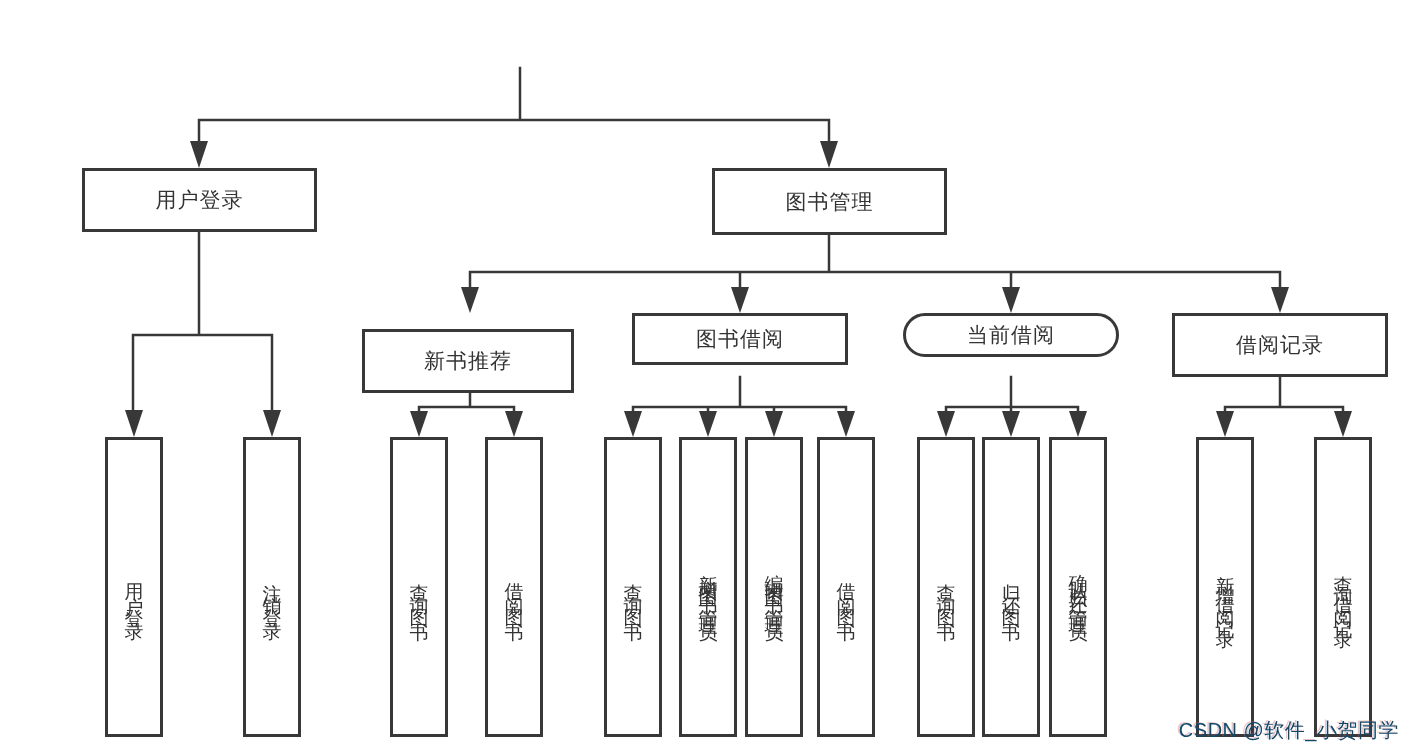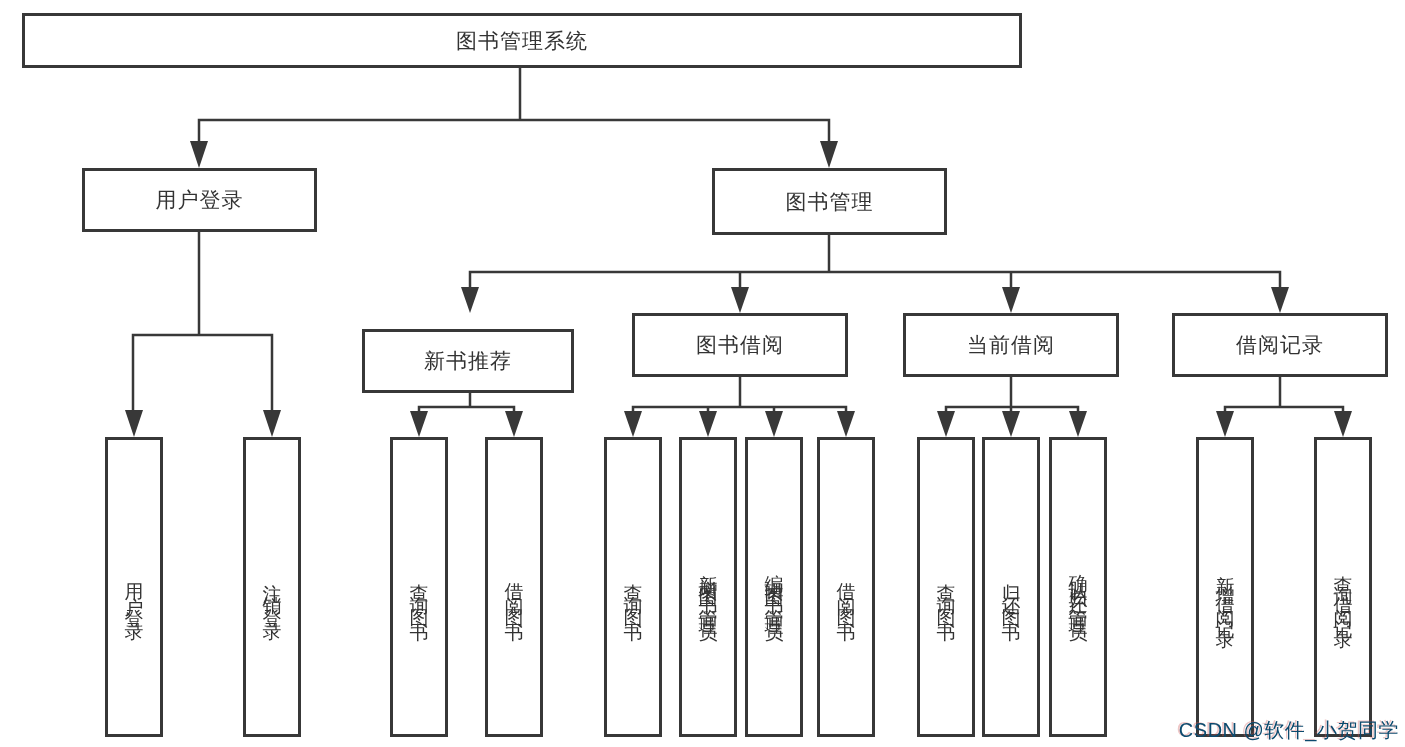--- a/index.html
+++ b/index.html
@@ -102,38 +102,35 @@
     <path class="line" d="M1011 377 V407 M946 407 H1078 M946 407 V414 M1011 407 V414 M1078 407 V414"></path>
     <path class="arrowhead" d="M937 411 L955 411 L946 437 Z"></path>
     <path class="arrowhead" d="M1002 411 L1020 411 L1011 437 Z"></path>
     <path class="arrowhead" d="M1069 411 L1087 411 L1078 437 Z"></path>
 
     <path class="line" d="M1280 377 V407 M1225 407 H1343 M1225 407 V414 M1343 407 V414"></path>
     <path class="arrowhead" d="M1216 411 L1234 411 L1225 437 Z"></path>
     <path class="arrowhead" d="M1334 411 L1352 411 L1343 437 Z"></path>
   </svg>
 
-  <div class="node h-node" style="left:22px; top:13px; width:1000px; height:55px;">
-    <span>图书管理系统</span>
-  </div>
 
   <div class="node h-node" style="left:82px; top:168px; width:235px; height:64px;">
     <span>用户登录</span>
   </div>
   <div class="node h-node" style="left:712px; top:168px; width:235px; height:67px;">
     <span>图书管理</span>
   </div>
 
   <div class="node h-node" style="left:362px; top:313px; width:212px; height:64px;margin-top:16px;">
     <span>新书推荐</span>
   </div>
-  <div class="node h-node" style="left:632px; top:313px; width:216px; height:64px;">
+  <div class="node h-node" style="left:632px; top:313px; width:216px; height:52px;">
     <span>图书借阅</span>
   </div>
-  <div class="node h-node" style="left:903px; top:313px; width:216px; height:64px;">
+  <div class="node h-node" style="left:903px; top:313px; width:216px; height:44px;border-radius:22px;">
     <span>当前借阅</span>
   </div>
   <div class="node h-node" style="left:1172px; top:313px; width:216px; height:64px;">
     <span>借阅记录</span>
   </div>
 
   <div class="node v-node ls4" style="left:105px; top:437px; width:58px; height:300px;">
     <span>用户登录</span>
   </div>
   <div class="node v-node ls4" style="left:243px; top:437px; width:58px; height:300px;">

